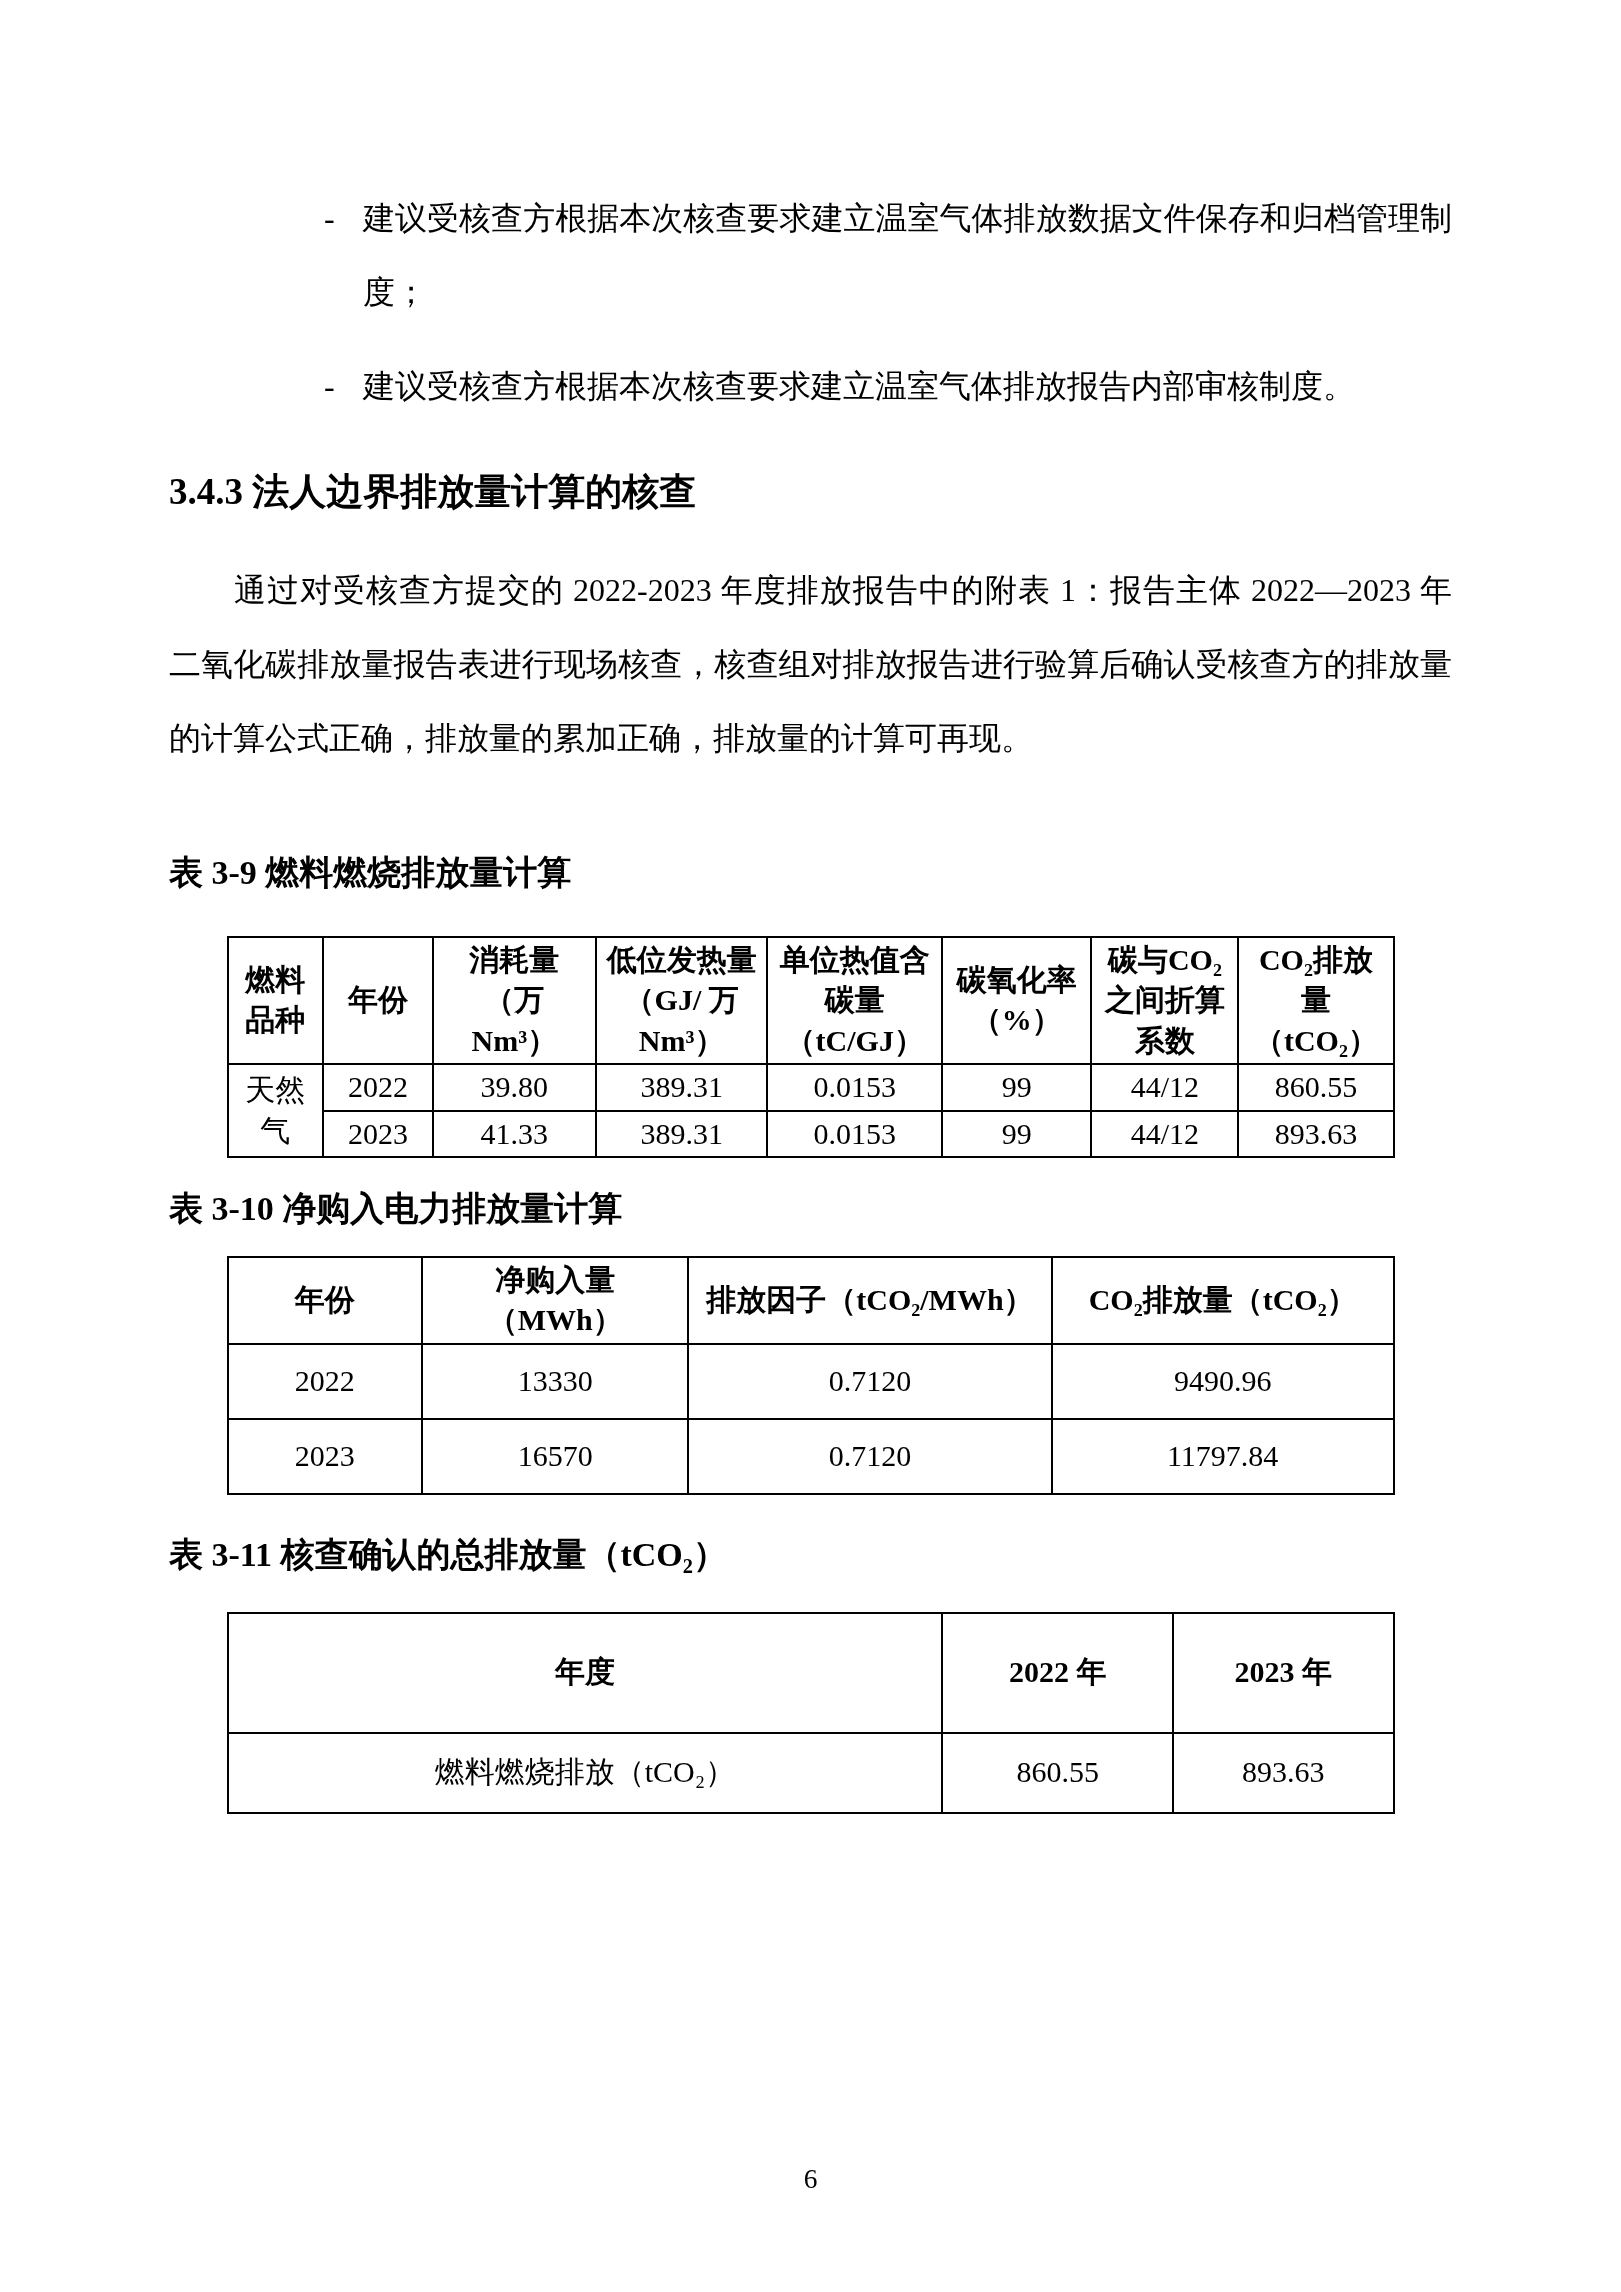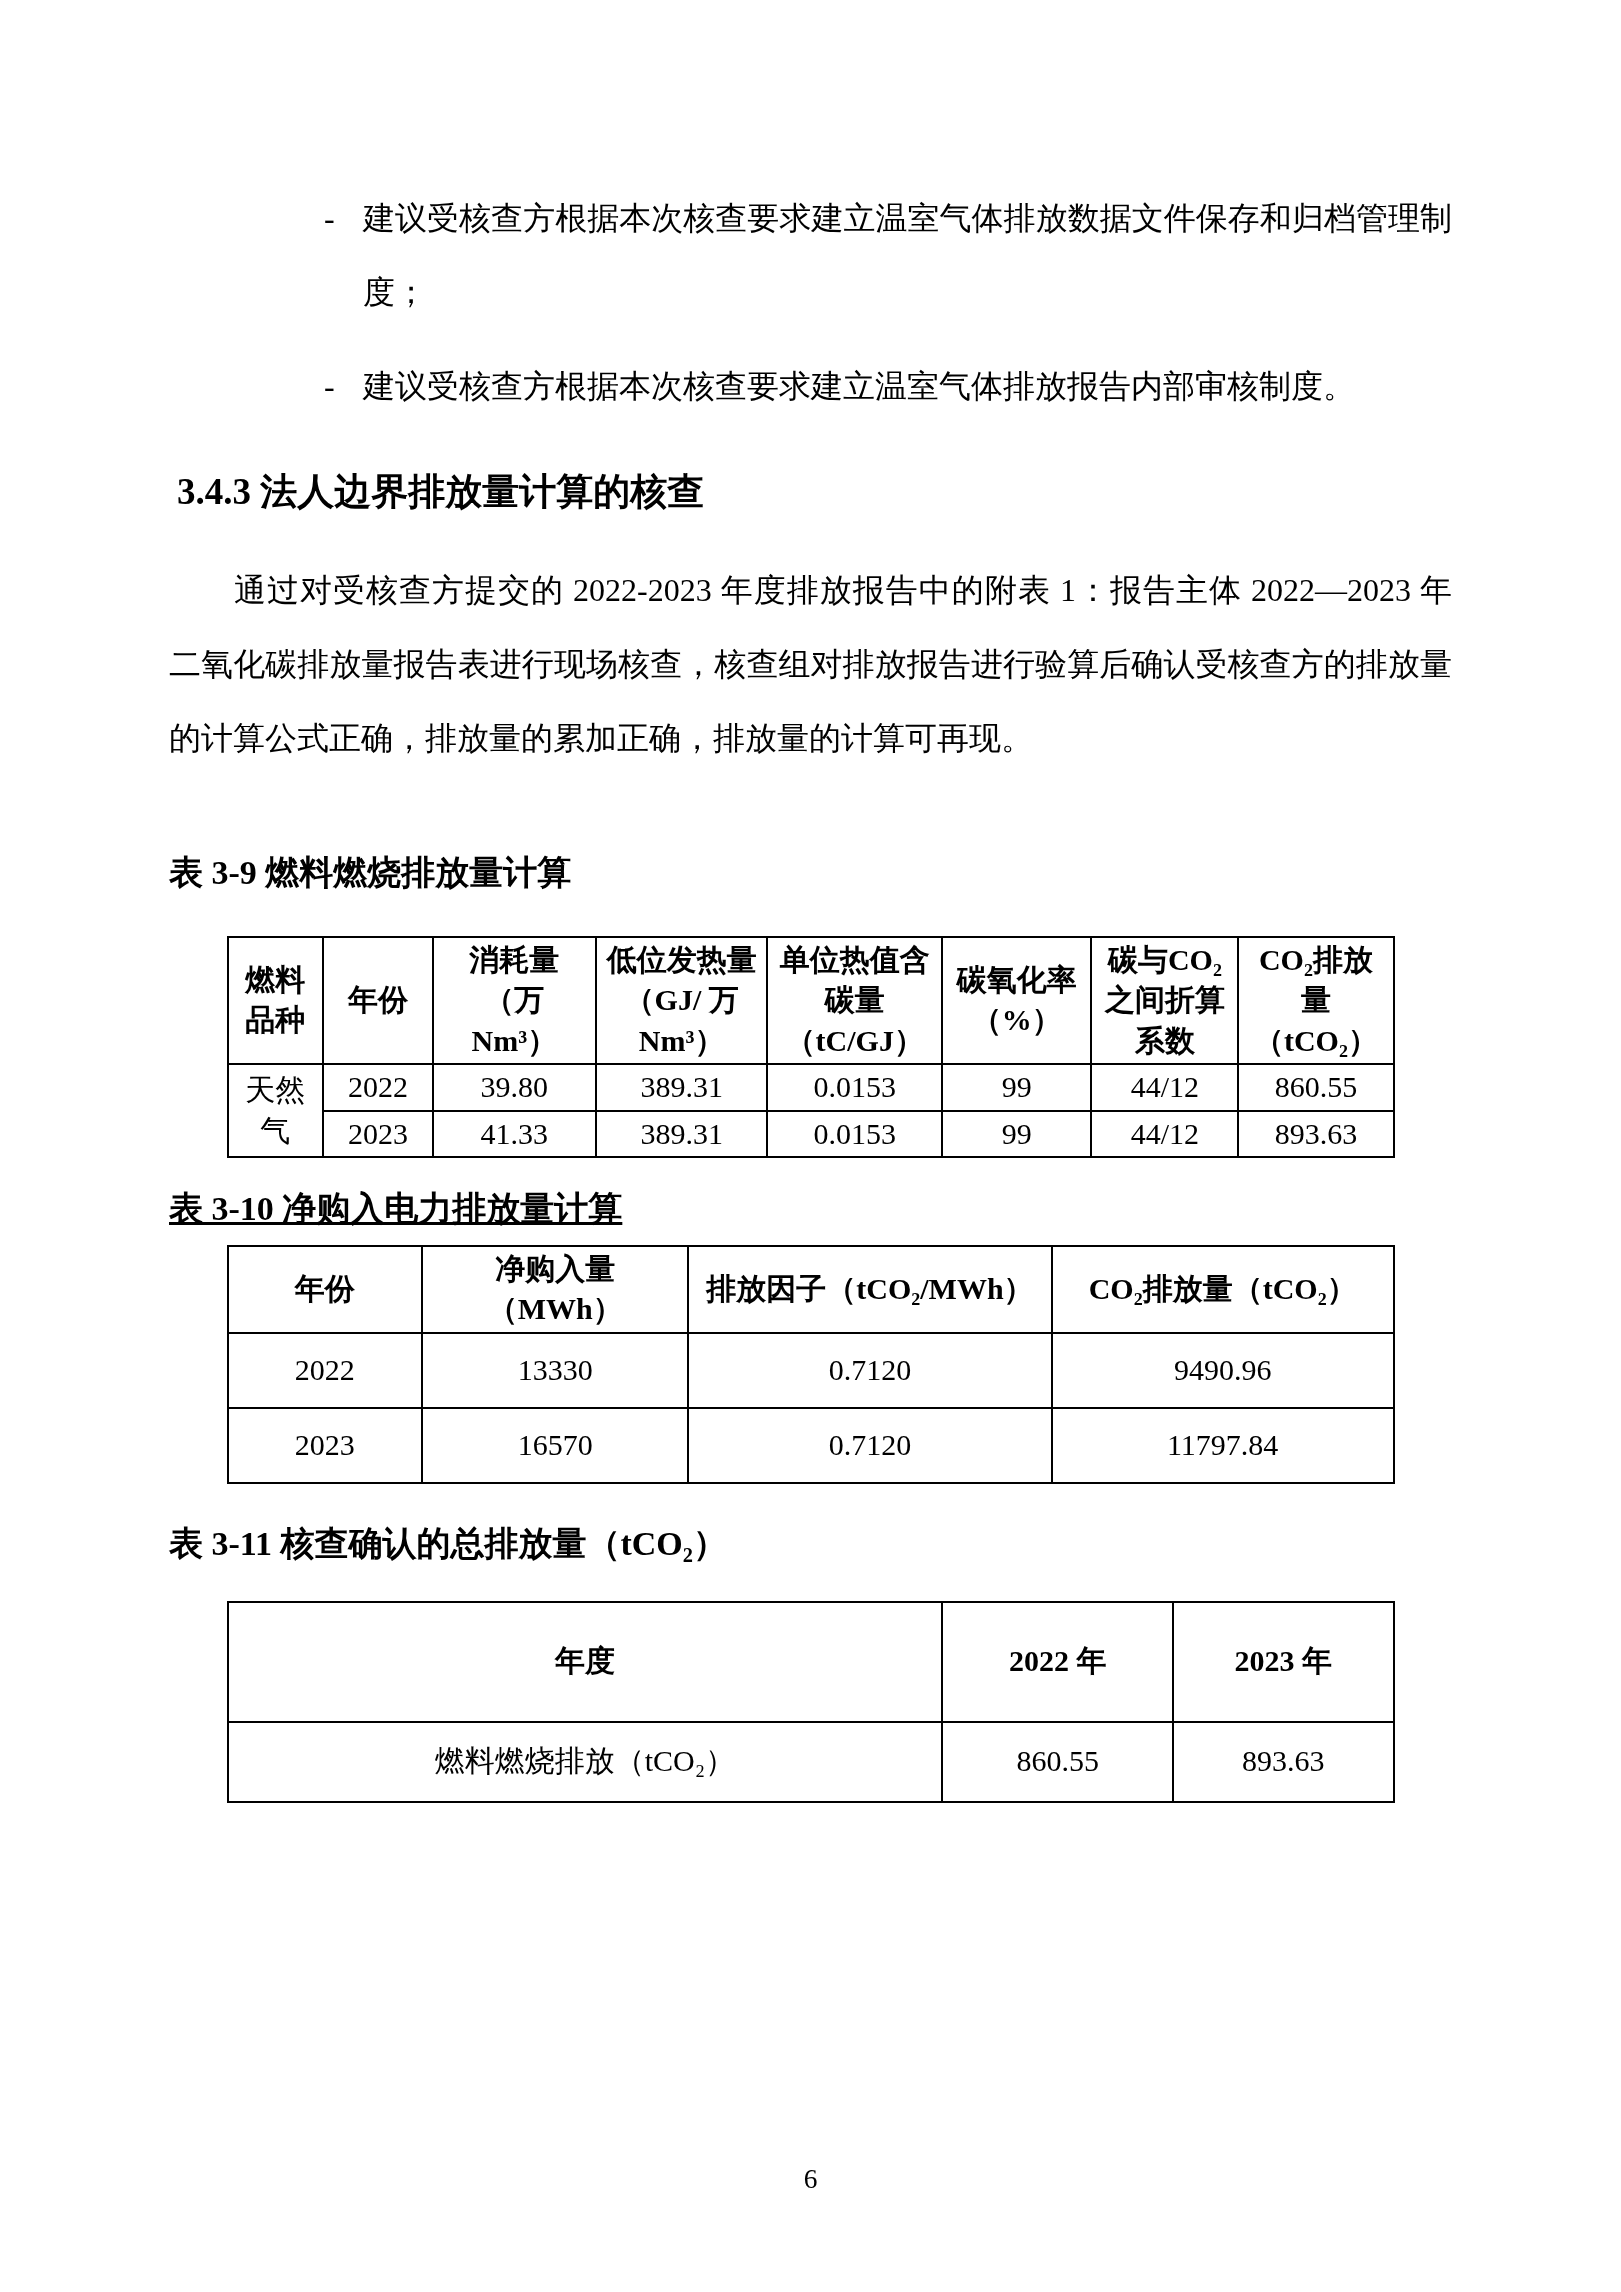--- a/index.html
+++ b/index.html
@@ -16,21 +16,21 @@
 
   
   .bullets { margin: 0 0 0 155px; }
   .bullet { display: flex; font-size: 32px; line-height: 74px; }
   .bullet + .bullet { margin-top: 19.6px; }
   .bullet .marker { flex: 0 0 39px; }
   .bullet .btext { flex: 1; text-align: justify; }
 
   
   .section-heading {
-    margin: 39px 0 0 8px;
+    margin: 39px 0 0 0;
     font-size: 37px;
     font-weight: bold;
     line-height: 59px;
   }
 
   
   .para {
     margin: 32px 0 0 0;
     font-size: 32px;
     line-height: 74px;
@@ -40,21 +40,21 @@
   .para.follow { margin-top: 3.9px; }
 
   
   .table-caption {
     text-align: left;
     font-size: 34px;
     font-weight: bold;
     line-height: 49px;
   }
   .cap39  { margin-top: 73px; margin-bottom: 39px; }
-  .cap310 { margin-top: 25.5px; margin-bottom: 12px; text-decoration: underline; }
+  .cap310 { margin-top: 25.5px; margin-bottom: 23px; }
   .cap311 { margin-top: 35px; margin-bottom: 33px; }
 
   
   table {
     width: 1168px;
     margin: 0 auto;
     border-collapse: collapse;
     table-layout: fixed;
     border: 2.9px solid #000;
     font-size: 30px;

